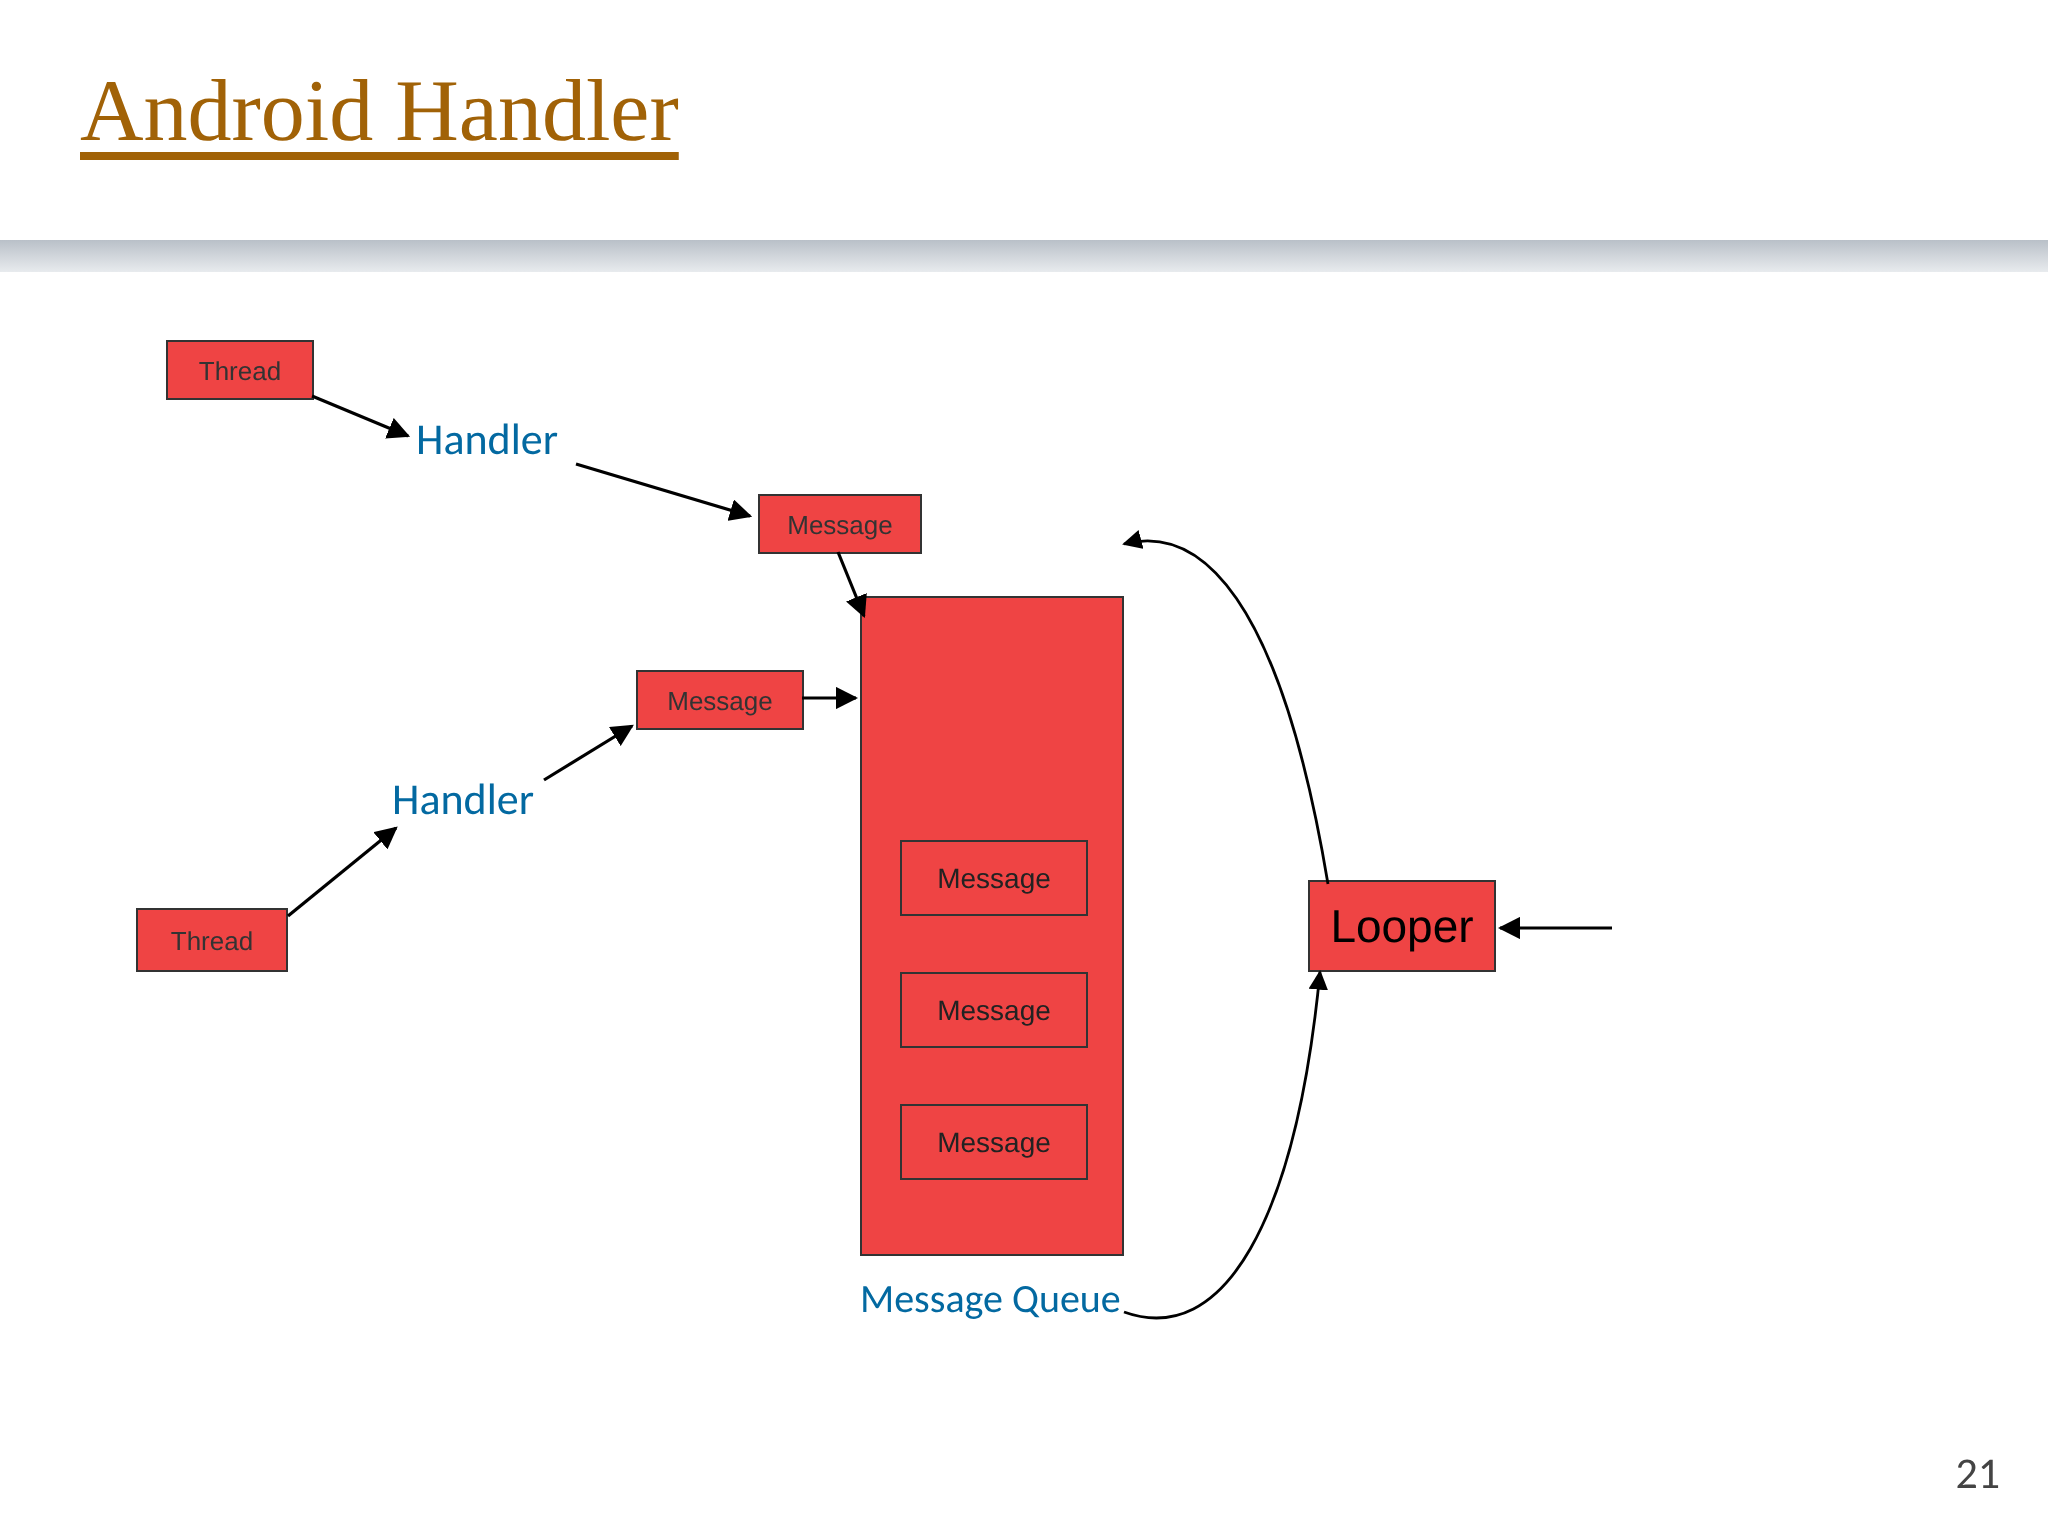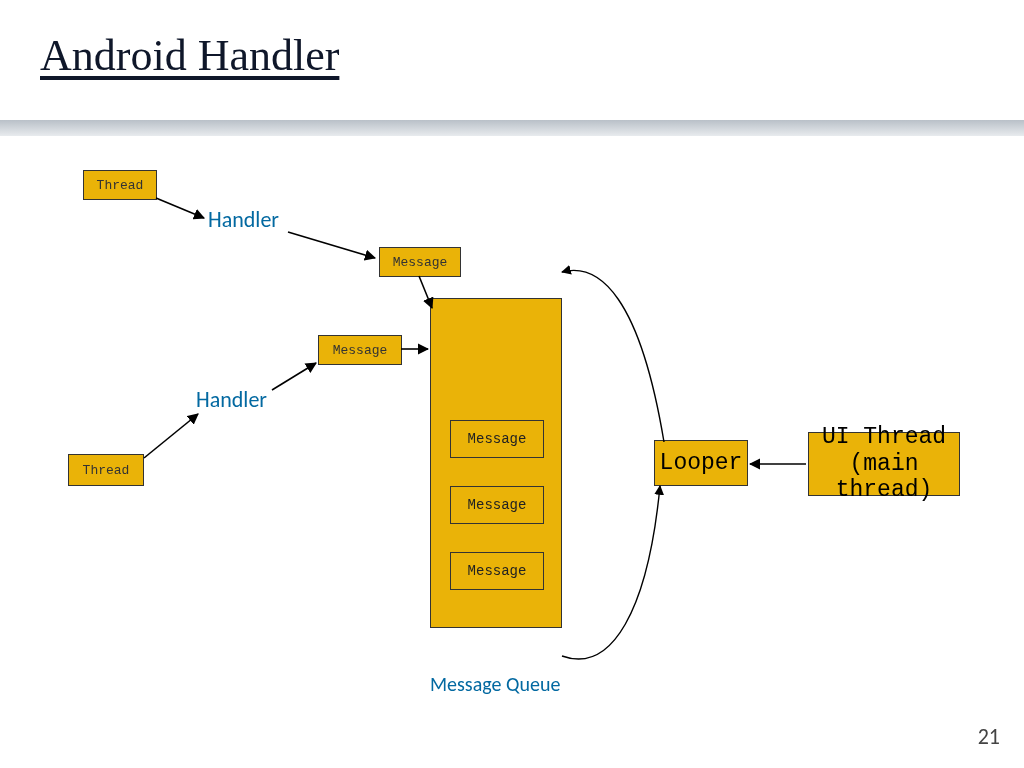--- a/index.html
+++ b/index.html
@@ -15,21 +15,21 @@
     position: relative;
     width: 1024px;
     height: 768px;
   }
   .title {
     position: absolute;
     left: 40px;
     top: 30px;
     font-family: "Comic Sans MS", "Segoe Script", cursive;
     font-size: 44px;
-    color: #0f172a;
+    color: #a16207;
     text-decoration: underline;
     text-underline-offset: 6px;
   }
   .rule {
     position: absolute;
     left: 0;
     right: 0;
     top: 120px;
     height: 16px;
     background: linear-gradient(#b9c0c8, #e8ebee);
@@ -39,26 +39,26 @@
     right: 24px;
     bottom: 18px;
     font-size: 22px;
     color: #444;
   }
 
   
   .box {
     position: absolute;
     border: 1px solid #333;
-    background: #eab308;
+    background: #ef4444;
     text-align: center;
     display: flex;
     align-items: center;
     justify-content: center;
-    font-family: Liberation Mono, monospace;
+    font-family: Liberation Sans, sans-serif;
   }
   .box.small { font-size: 13px; color:#333; }
   .box.med   { font-size: 14px; color:#222; }
   .box.big   { font-size: 23px; color:#000; }
 
   .label {
     position: absolute;
     font-family: "Calibri", Arial, sans-serif;
     color: #0369a1;
   }
@@ -91,28 +91,24 @@
   <div class="label hand" style="left:196px; top:386px;">Handler</div>
 
   <div class="box small" style="left:68px; top:454px; width:74px; height:30px;">Thread</div>
 
   <div class="box" style="left:430px; top:298px; width:130px; height:328px;"></div>
 
   <div class="box med" style="left:450px; top:420px; width:92px; height:36px;">Message</div>
   <div class="box med" style="left:450px; top:486px; width:92px; height:36px;">Message</div>
   <div class="box med" style="left:450px; top:552px; width:92px; height:36px;">Message</div>
 
-  <div class="label mq" style="left:430px; top:638px;margin-top:34px;">Message Queue</div>
+  <div class="label mq" style="left:430px; top:638px;">Message Queue</div>
 
   <div class="box big" style="left:654px; top:440px; width:92px; height:44px;">Looper</div>
 
-  <div class="box big" style="left:808px; top:432px; width:150px; height:62px; flex-direction:column; line-height:1.15;">
-    <span>UI Thread</span>
-    <span>(main thread)</span>
-  </div>
 
   <svg class="overlay">
     <defs>
       <marker id="arrow" viewBox="0 0 10 10" refX="9" refY="5" markerWidth="7" markerHeight="7" orient="auto-start-reverse">
         <path d="M 0 0 L 10 5 L 0 10 z" fill="#000"></path>
       </marker>
     </defs>
 
     <line x1="156" y1="198" x2="204" y2="218" stroke="#000" stroke-width="1.6" marker-end="url(#arrow)"></line>
 

